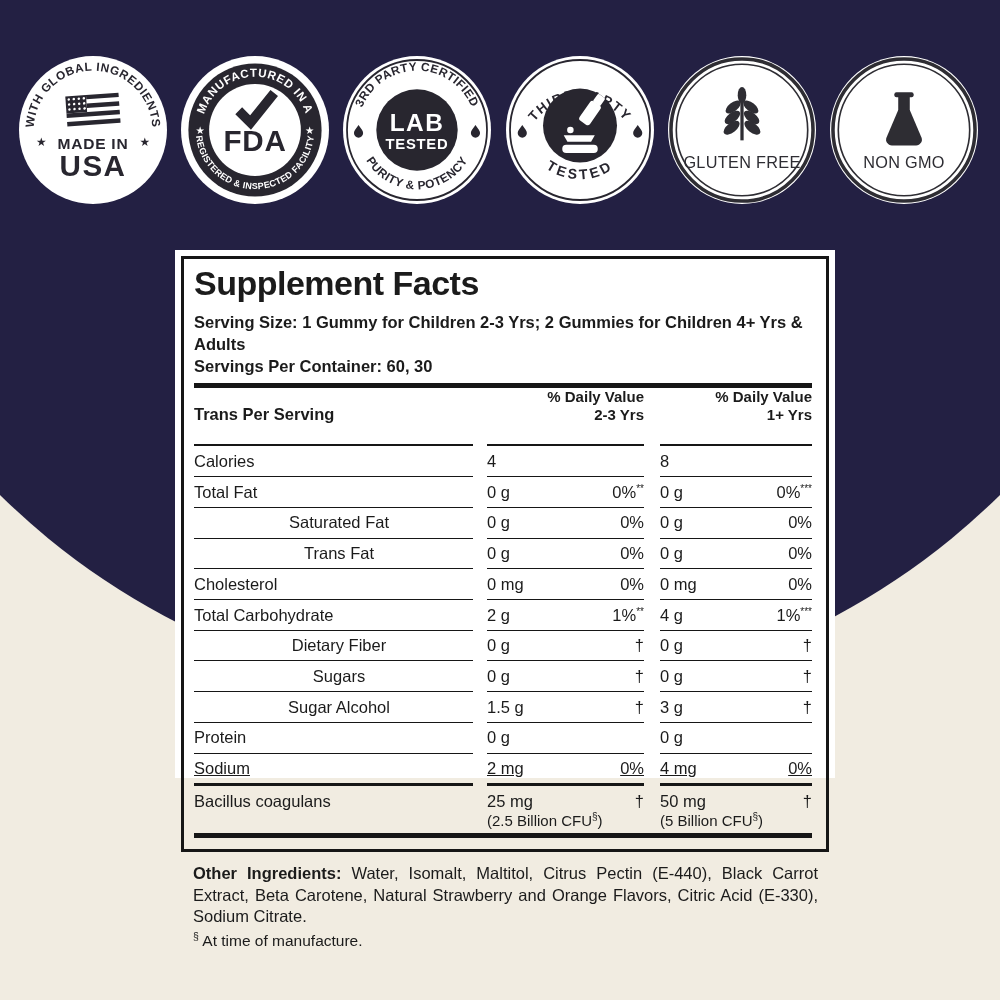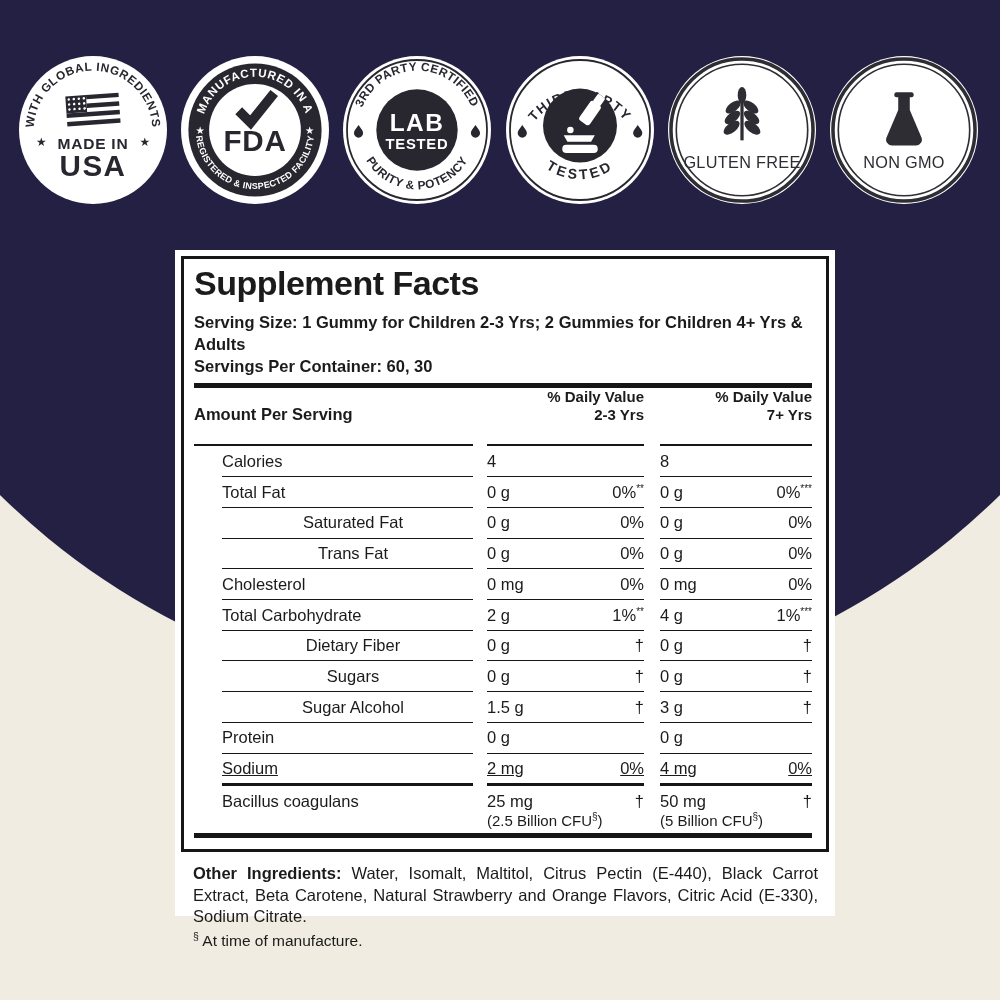--- a/index.html
+++ b/index.html
@@ -14,21 +14,21 @@
   .hero-curve{
     position:absolute;left:-212px;top:-724px;width:1424px;height:1424px;
     border-radius:50%;background:#232043;z-index:1;
   }
   
   .badges{position:absolute;left:0;top:0;width:1000px;height:220px;z-index:3;}
   .badge{position:absolute;top:56px;width:148px;height:148px;}
   .badge svg{width:100%;height:100%;display:block;font-family:"Liberation Sans","DejaVu Sans",sans-serif;}
   
   .panel{
-    position:absolute;left:175px;top:250px;width:660px;height:666px;
+    position:absolute;left:175px;top:250px;width:660px;height:528px;
     background:#ffffff;z-index:4;box-sizing:border-box;padding:6px;
   }
   .facts-box{
     border:3px solid #161616;box-sizing:border-box;height:596px;
     padding:3px 14px 6px 10px;overflow:hidden;
   }
   .sf-title{font-size:34px;font-weight:bold;letter-spacing:-0.5px;line-height:1.12;margin-top:2px;}
   .serving{font-size:16.5px;font-weight:bold;line-height:1.32;margin-top:10px;}
   .rule-heavy{height:5px;background:#161616;margin-top:6px;}
   .rule-footnote{height:4.5px;background:#161616;}
@@ -36,21 +36,21 @@
   .c1{flex:1;margin-right:14px;}
   .c2{width:157px;margin-right:16px;}
   .c3{width:152px;}
   .hdr{align-items:flex-end;}
   .hdr>div{border-bottom:2px solid #161616;padding-bottom:20px;}
   .hdr .c1{font-size:16.5px;font-weight:bold;}
   .hdr .c2,.hdr .c3{font-size:15px;font-weight:bold;text-align:right;line-height:1.2;}
   .sf-row>div{border-bottom:1.5px solid #161616;padding:4.6px 0 5px;}
   .sf-row.thick>div{border-bottom-width:3px;text-decoration:underline;}
   .sf-row.nb>div{border-bottom:none;padding-bottom:3px;}
-  .sf-row{font-size:16.5px;line-height:1.22;margin-left:28px;}
+  .sf-row{font-size:16.5px;line-height:1.22;}
   .lab.ind{padding-left:11px;text-align:center;}
   .lab.it{}
   .val{display:flex;justify-content:space-between;align-items:flex-start;}
   .amt-sub{display:none;font-size:15px;}
   .dv{text-align:right;white-space:nowrap;}
   .dv sup,.amt-sub sup{font-size:10px;}
   .dv sup{position:relative;top:1px;}
   .footnotes{margin-top:7px;font-size:16px;line-height:1.34;}
   .fn-mark.ast{font-size:10.5px;vertical-align:5px;}
   .other{padding:11px 11px 0 12px;font-size:16.5px;line-height:1.31;text-align:justify;}
@@ -218,28 +218,28 @@
   <div class="panel">
     <div class="facts-box">
       <div class="sf-title">Supplement Facts</div>
       <div class="serving">
         <div>Serving Size: 1 Gummy for Children 2-3 Yrs; 2 Gummies for Children 4+ Yrs &amp; Adults</div>
         <div>Servings Per Container: 60, 30</div>
       </div>
       <div class="rule-heavy"></div>
 
       <div class="cols hdr">
-        <div class="c1">Amount Per Serving</div>
+        <div class="c1">Trans Per Serving</div>
         <div class="c2">
           <div>% Daily Value</div>
           <div>2-3 Yrs</div>
         </div>
         <div class="c3">
           <div>% Daily Value</div>
-          <div>7+ Yrs</div>
+          <div>1+ Yrs</div>
         </div>
       </div>
 
       <div>
   <div class="cols sf-row">
     <div class="c1 lab">Calories</div>
     <div class="c2 val">
       <div class="amt"><span class="amt-main">4</span></div>
       <div class="dv"><span class="dv-main"></span><sup class="dv-sup"></sup></div>
     </div>

